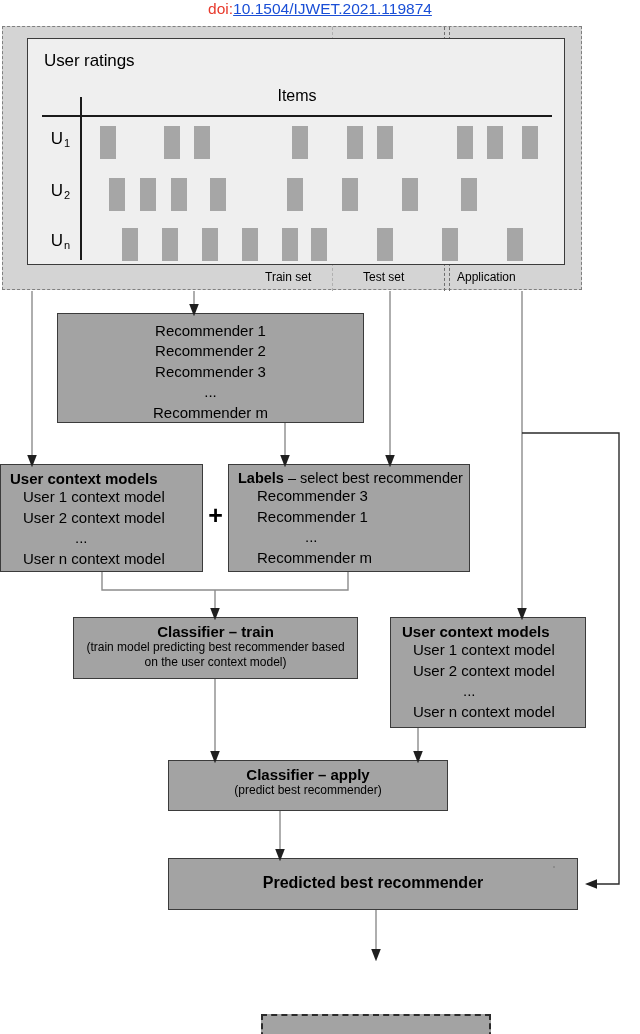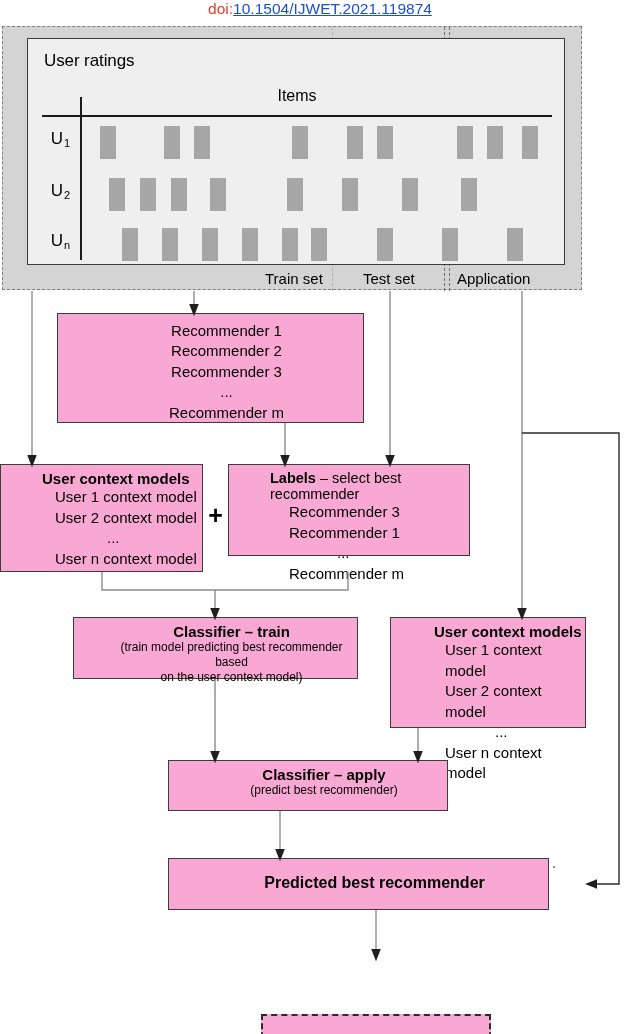--- a/index.html
+++ b/index.html
@@ -139,35 +139,34 @@
     border-left: 1.5px dashed #6f6f6f;
   }
   #split-test-app-b {
     left: 446px;
     border-left: 1.5px dashed #6f6f6f;
   }
 
   .set-caption {
     position: absolute;
     top: 243px;
-    font-size: 15px;
+    font-size: 12px;
     white-space: nowrap;
   }
   #caption-train { left: 262px; }
   #caption-test  { left: 360px; }
   #caption-app   { left: 454px; }
 
   
   .box {
     position: absolute;
-    background: #f9a8d4;
+    background: #a3a3a3;
     border: 1.5px solid #3b3b3b;
     box-sizing: border-box;
     text-align: center;
-    padding-left: 32px;
   }
   .box.dashed {
     border: 2px dashed #2b2b2b;
   }
   .box-title {
     font-weight: bold;
     font-size: 15px;
   }
   .box-line {
     font-size: 15px;
@@ -206,21 +205,21 @@
     text-align: center;
     font-size: 25px;
     font-weight: bold;
     line-height: 30px;
   }
 
   #box-labels {
     left: 228px;
     top: 464px;
     width: 242px;
-    height: 92px;
+    height: 108px;
     padding-top: 5px;
     text-align: left;
   }
   #box-labels .box-title-row {
     padding-left: 9px;
     font-size: 14.5px;
   }
   #box-labels .box-title-row b { font-weight: bold; }
   #box-labels .box-line {
     padding-left: 28px;
@@ -250,21 +249,21 @@
     left: 168px;
     top: 760px;
     width: 280px;
     height: 51px;
     padding-top: 5px;
   }
 
   #box-predicted {
     left: 168px;
     top: 858px;
-    width: 381px;
+    width: 410px;
     height: 52px;
     padding-top: 15px;
   }
   #box-predicted .box-title { font-size: 16px; }
 
   #box-recommendations {
     left: 261px;
     top: 1014px;
     width: 230px;
     height: 61px;

